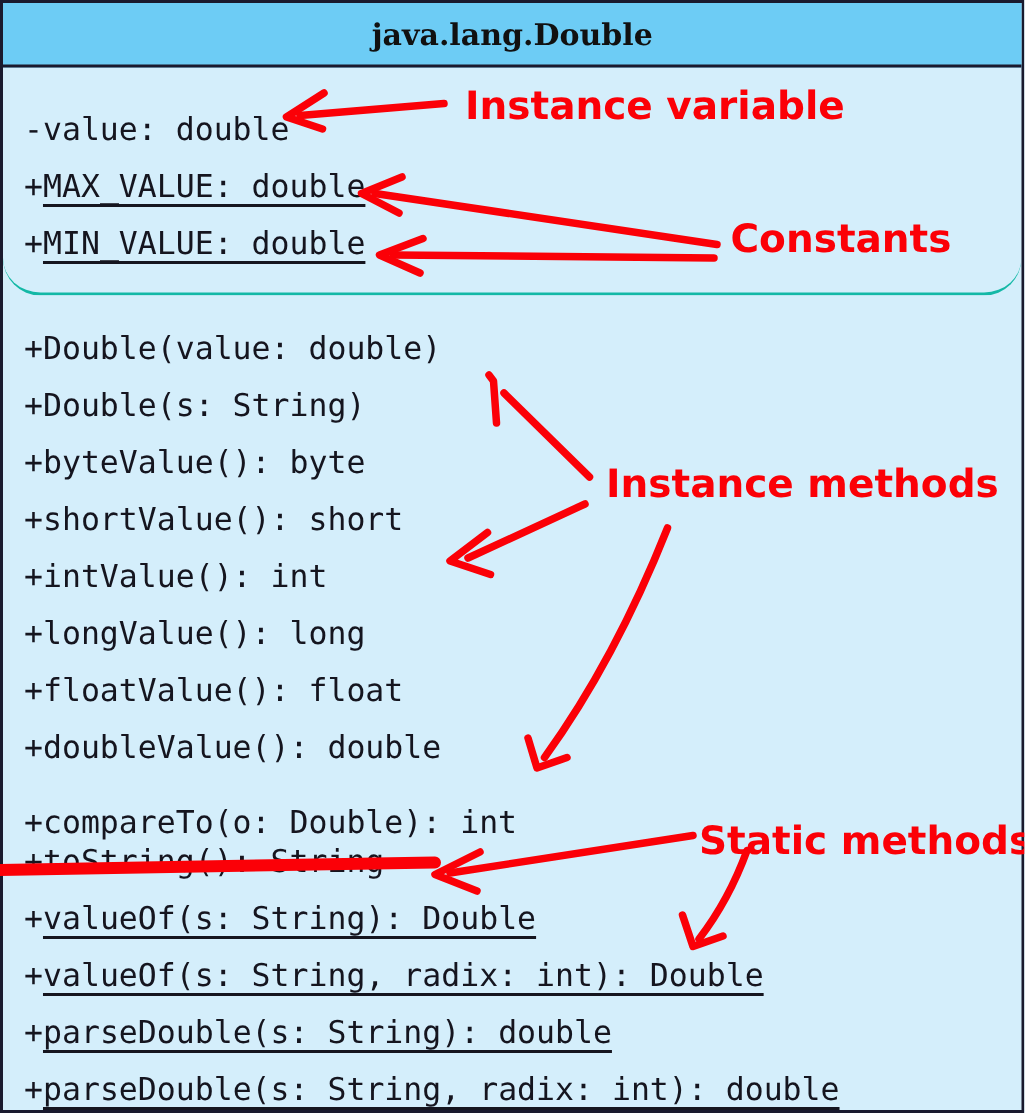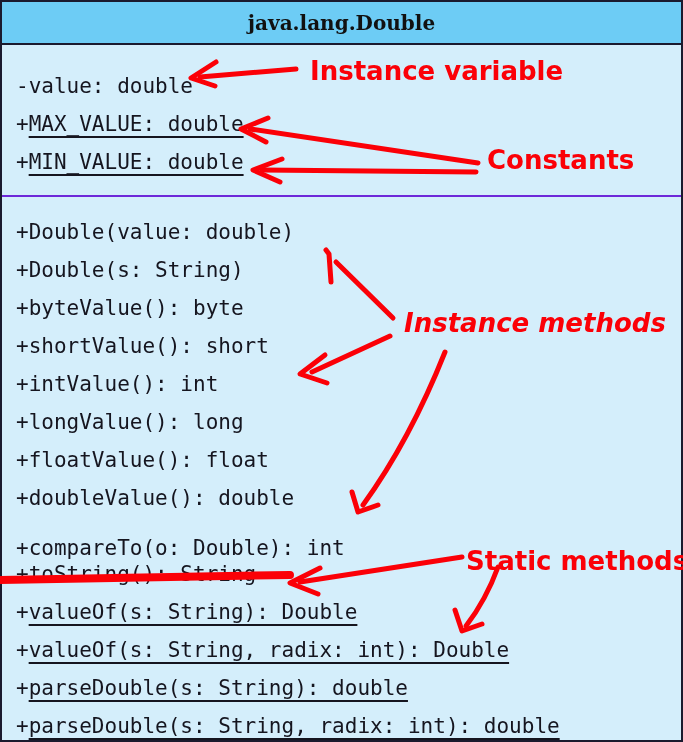--- a/index.html
+++ b/index.html
@@ -49,21 +49,22 @@
   }
   .compartment {
     position: absolute;
     left: 0;
     width: 100%;
     box-sizing: border-box;
   }
   #attributes-compartment {
     top: 43px;
     height: 152px;
-    border-bottom: 2px solid #6d28d9;
+    border-bottom: 2px solid #14b8a6;
+    border-radius: 25px;
   }
   #methods-compartment {
     top: 195px;
     height: 708px;
   }
   .member-row {
     position: absolute;
     left: 14px;
     height: 30px;
     display: flex;
@@ -100,21 +101,21 @@
     position: absolute;
     font-family: "DejaVu Sans", "Liberation Sans", sans-serif;
     font-weight: bold;
     font-size: 26px;
     line-height: 28px;
     color: #fb0007;
     white-space: nowrap;
   }
   #annot-instance-variable { left: 310px; top: 57px; }
   #annot-constants        { left: 487px; top: 146px; }
-  #annot-instance-methods { left: 404px; top: 309px; font-style: italic; }
+  #annot-instance-methods { left: 404px; top: 309px; }
   #annot-static-methods   { left: 466px; top: 547px; }
 </style>
 </head>
 <body>
 
 <div id="uml-root">
 
   <div class="class-box">
 
     <div class="class-header">

